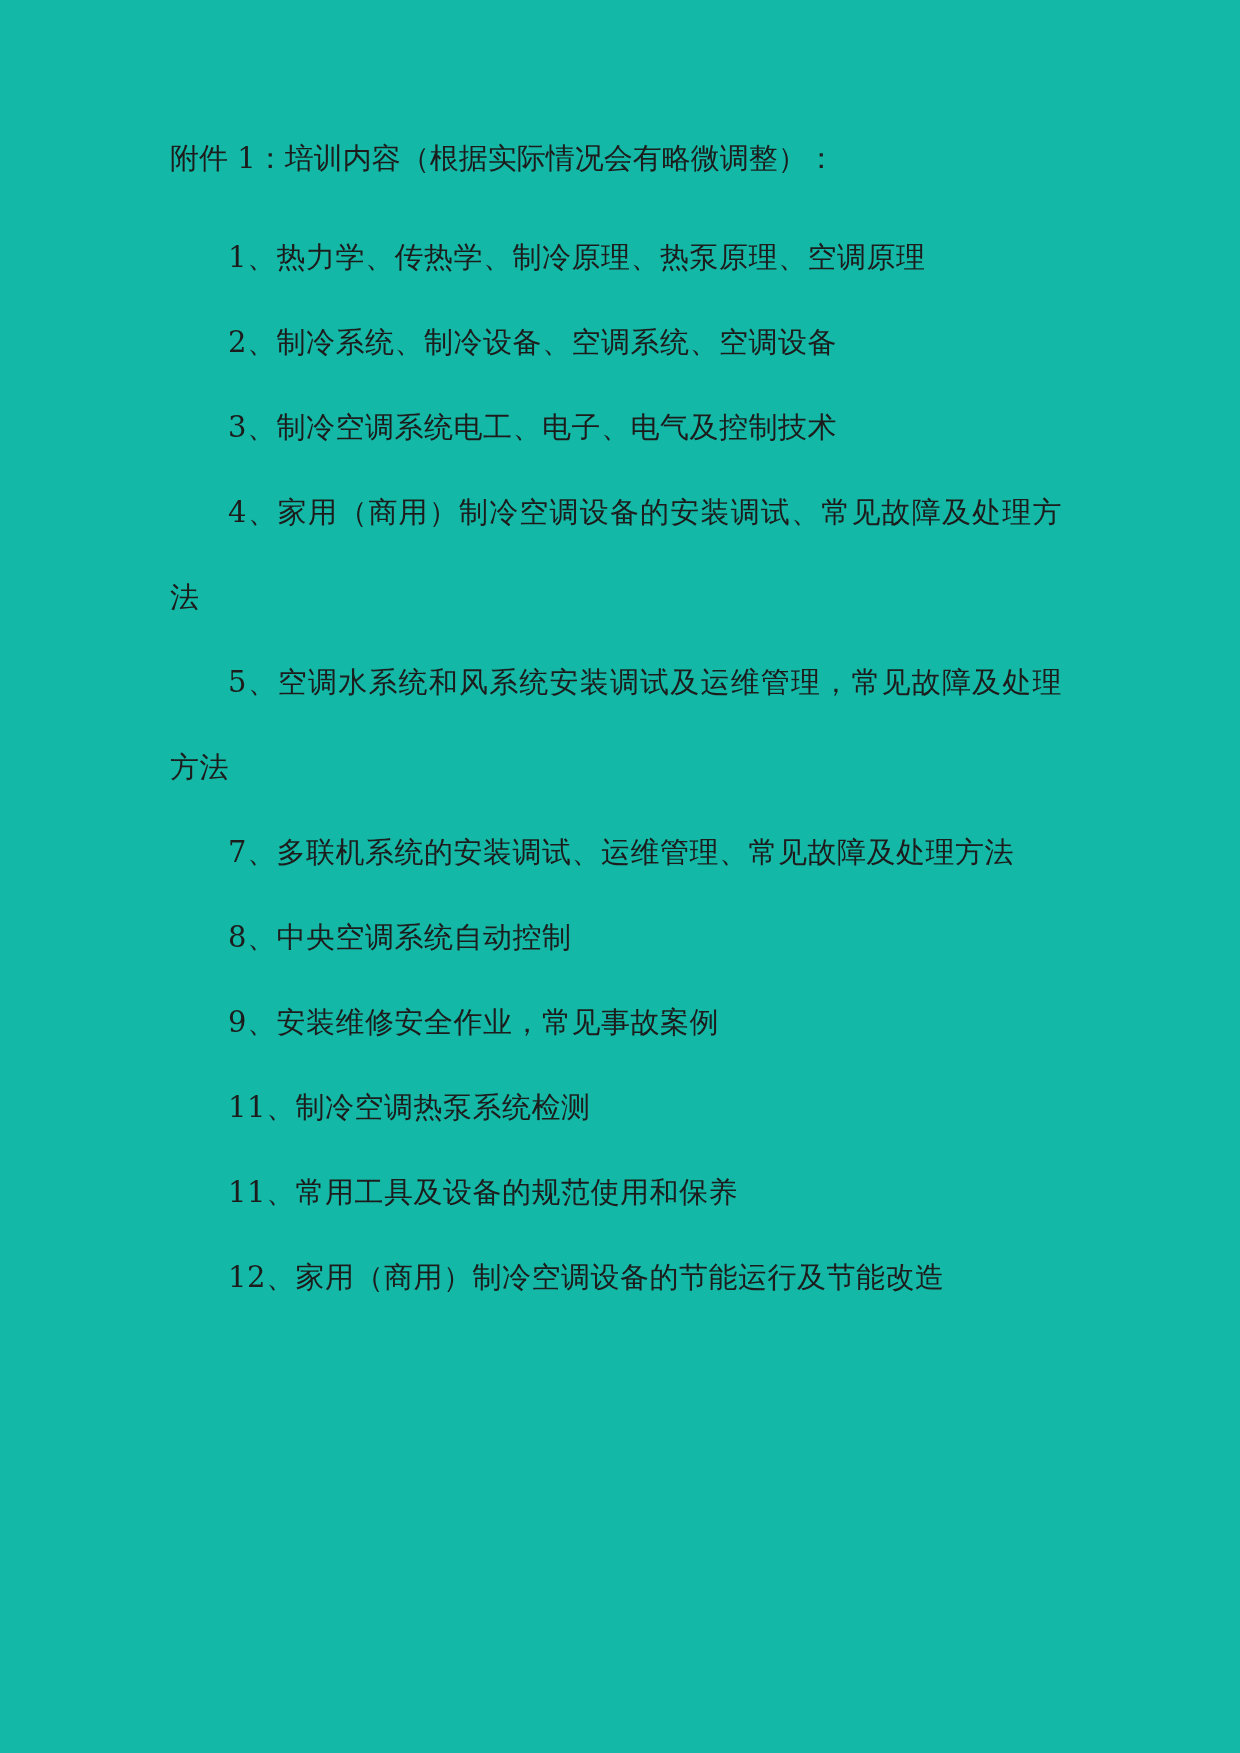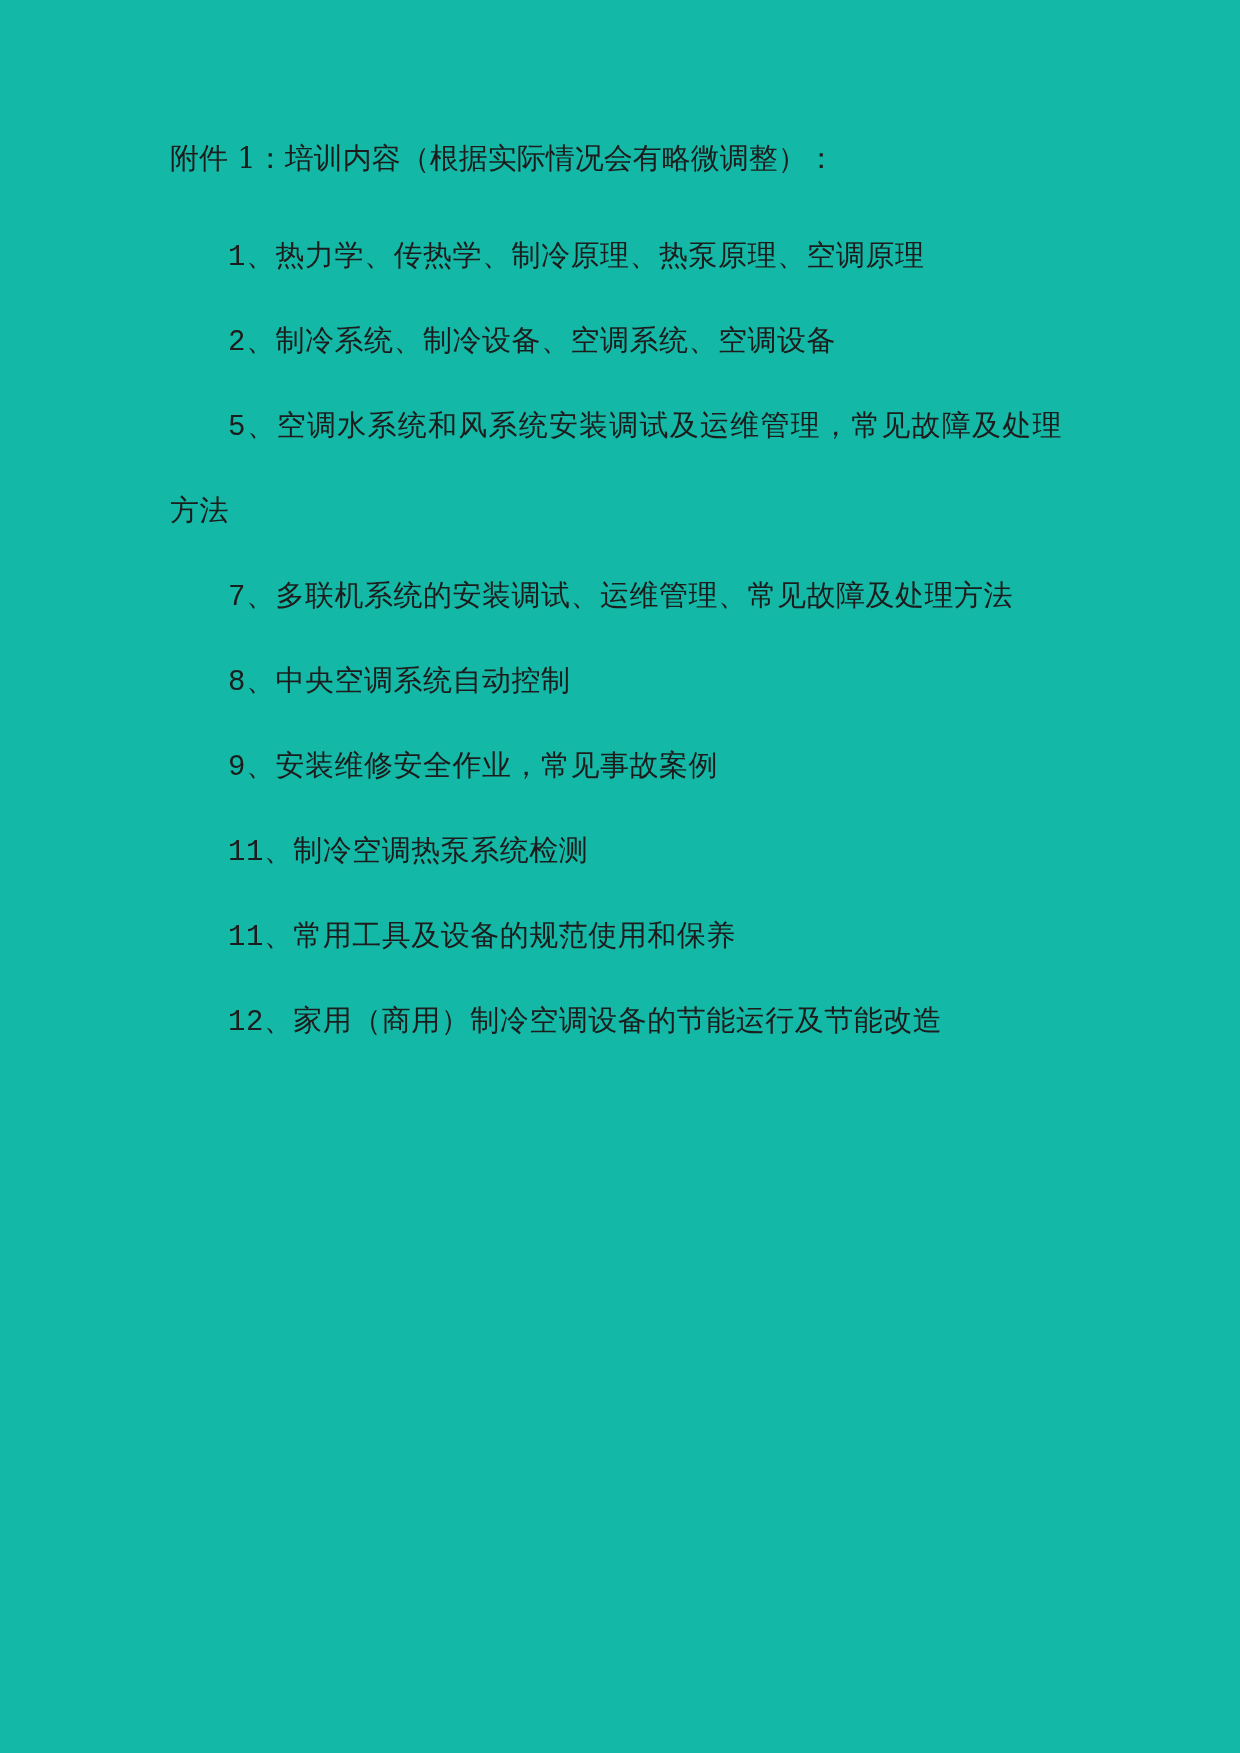--- a/index.html
+++ b/index.html
@@ -26,30 +26,31 @@
     font-weight: normal;
     font-size: 29px;
     white-space: nowrap;
   }
   .doc-item {
     margin: 0;
     line-height: 85px;
     text-indent: 2em;
     text-align: justify;
     letter-spacing: 0.5px;
-    font-family: Liberation Mono, monospace;
   }
 </style>
 </head>
 <body>
 
 <div class="page">
   <p class="doc-title">附件 1：培训内容（根据实际情况会有略微调整）：</p>
   <p class="doc-item">1、热力学、传热学、制冷原理、热泵原理、空调原理</p>
   <p class="doc-item">2、制冷系统、制冷设备、空调系统、空调设备</p>
+  <p class="doc-item">3、制冷空调系统电工、电子、电气及控制技术</p>
+  <p class="doc-item">4、家用（商用）制冷空调设备的安装调试、常见故障及处理方法</p>
   <p class="doc-item">5、空调水系统和风系统安装调试及运维管理，常见故障及处理方法</p>
   <p class="doc-item">7、多联机系统的安装调试、运维管理、常见故障及处理方法</p>
   <p class="doc-item">8、中央空调系统自动控制</p>
   <p class="doc-item">9、安装维修安全作业，常见事故案例</p>
   <p class="doc-item">11、制冷空调热泵系统检测</p>
   <p class="doc-item">11、常用工具及设备的规范使用和保养</p>
   <p class="doc-item">12、家用（商用）制冷空调设备的节能运行及节能改造</p>
 </div>
 
 </body></html>

